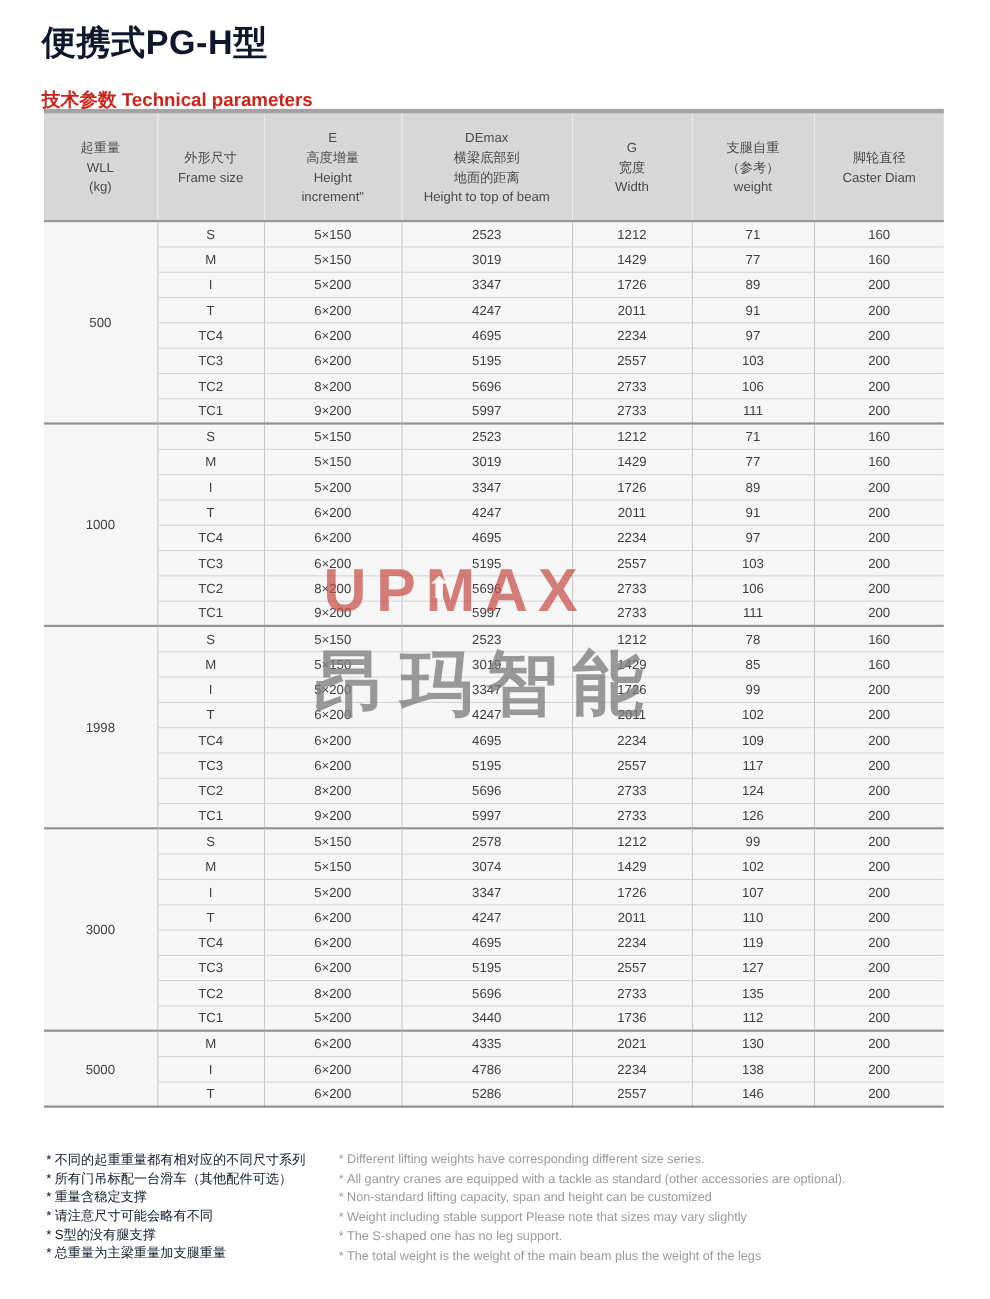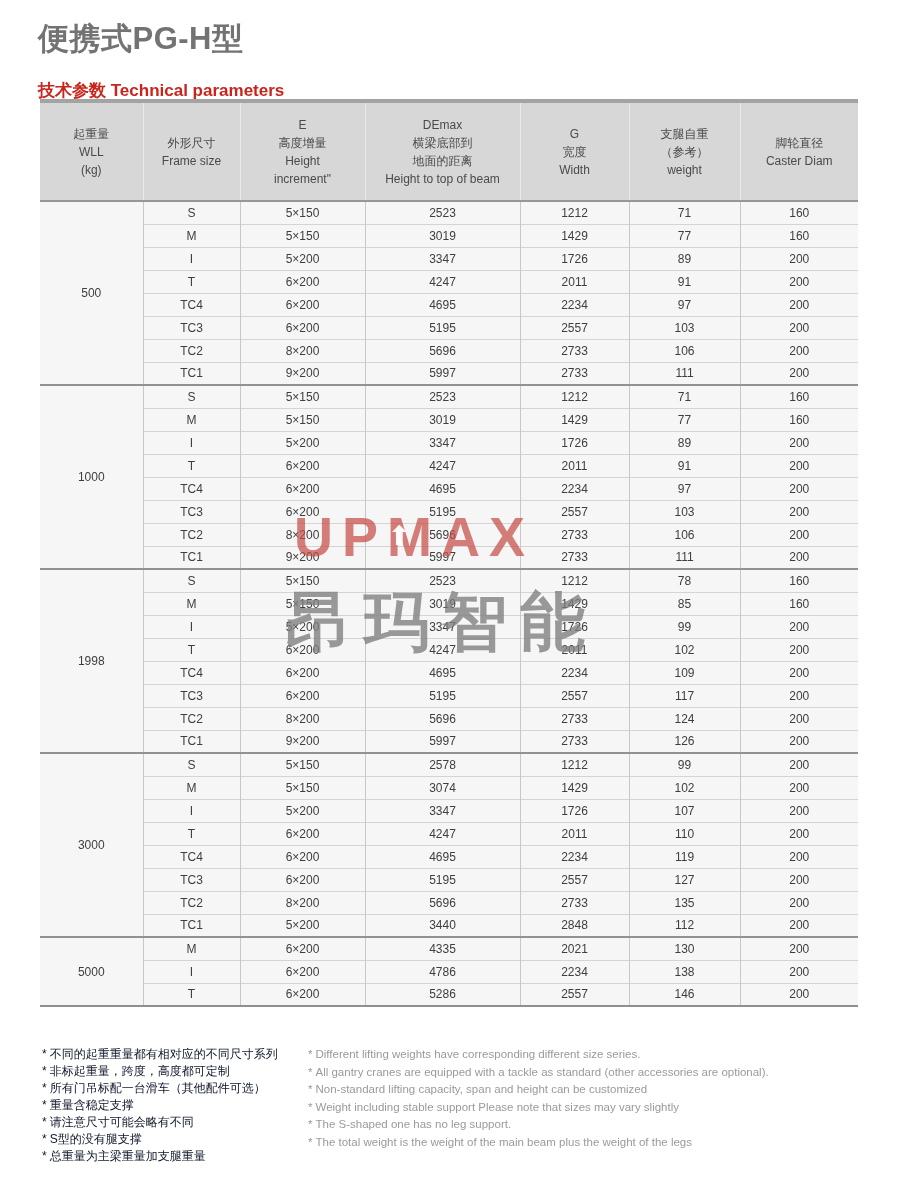--- a/index.html
+++ b/index.html
@@ -69,21 +69,21 @@
   .fn-cn { width:252px; color:#0f172a; font-size:12px; line-height:17px; }
   .fn-en { width:545px; color:#9a9a9a; font-size:11.5px; line-height:17.5px; }
   .fn-col li { white-space:nowrap; }
   .fn-bullet { margin-right:3px; }
 </style>
 </head>
 <body>
 
 <div class="page">
 
-  <h1 class="title" style="color: #737373;">便携式PG-H型</h1>
+  <h1 class="title" style="color: #0f172a;">便携式PG-H型</h1>
   <h2 class="subtitle" style="color: rgb(201, 37, 29);">技术参数 Technical parameters</h2>
 
   <div class="table-wrap">
     <table class="params">
       <colgroup>
         <col style="width:103px">
           <col style="width:97px">
           <col style="width:125px">
         <col style="width:155px">
           <col style="width:109px">
@@ -379,21 +379,21 @@
             <td>8×200</td>
             <td>5696</td>
             <td>2733</td>
             <td>135</td>
             <td>200</td>
           </tr>
           <tr>
             <td>TC1</td>
             <td>5×200</td>
             <td>3440</td>
-            <td>2848</td>
+            <td>1736</td>
             <td>112</td>
             <td>200</td>
           </tr>
           <tr class="group-first">
             <td class="wll" rowspan="3">5000</td>
             <td>M</td>
             <td>6×200</td>
             <td>4335</td>
             <td>2021</td>
             <td>130</td>
@@ -421,21 +421,20 @@
 
   <div class="watermark">
     <div class="wm-en">UPMAX</div>
     <div class="wm-arrow">⬆</div>
     <div class="wm-cn">昂玛智能</div>
   </div>
 
   <div class="footnotes">
     <ul class="fn-col fn-cn">
         <li><span class="fn-bullet">*</span><span>不同的起重重量都有相对应的不同尺寸系列</span></li>
-        <li><span class="fn-bullet">*</span><span>非标起重量，跨度，高度都可定制</span></li>
         <li><span class="fn-bullet">*</span><span>所有门吊标配一台滑车（其他配件可选）</span></li>
         <li><span class="fn-bullet">*</span><span>重量含稳定支撑</span></li>
         <li><span class="fn-bullet">*</span><span>请注意尺寸可能会略有不同</span></li>
         <li><span class="fn-bullet">*</span><span>S型的没有腿支撑</span></li>
         <li><span class="fn-bullet">*</span><span>总重量为主梁重量加支腿重量</span></li>
       </ul>
     <ul class="fn-col fn-en">
         <li><span class="fn-bullet">*</span><span>Different lifting weights have corresponding different size series.</span></li>
         <li><span class="fn-bullet">*</span><span>All gantry cranes are equipped with a tackle as standard (other accessories are optional).</span></li>
         <li><span class="fn-bullet">*</span><span>Non-standard lifting capacity, span and height can be customized</span></li>

